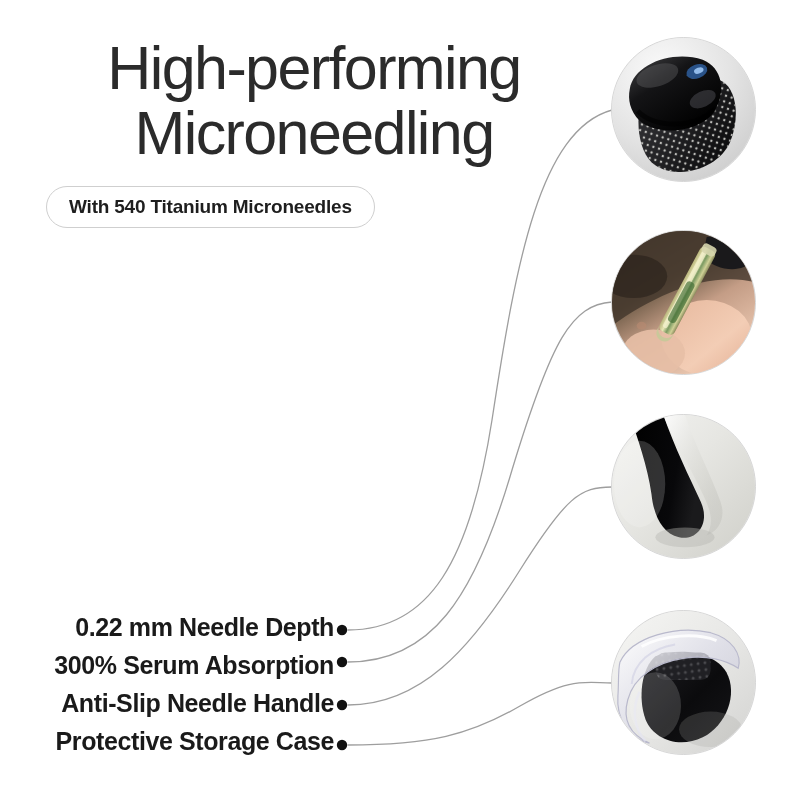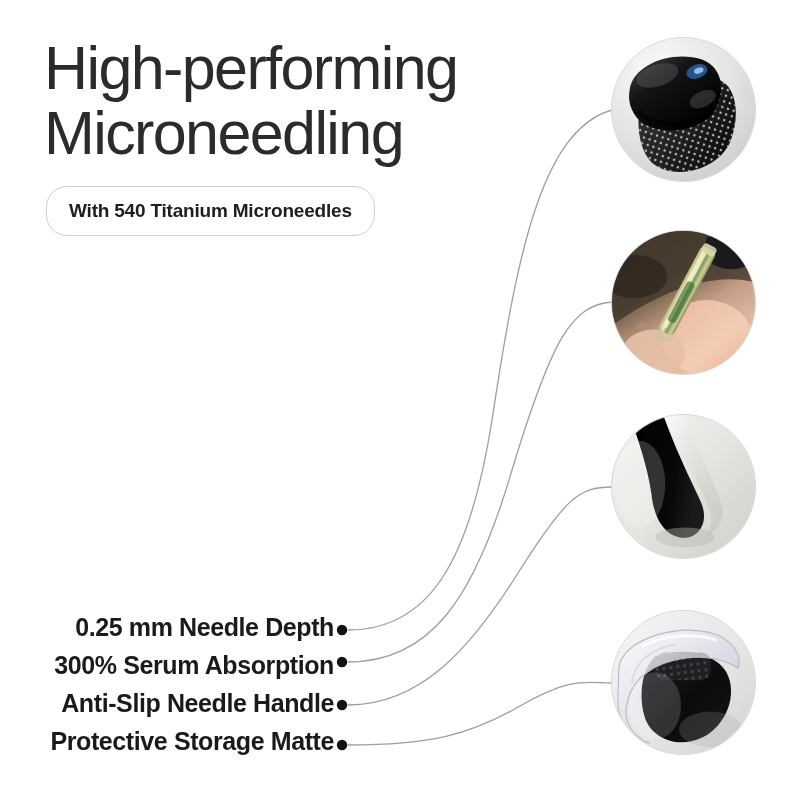--- a/index.html
+++ b/index.html
@@ -15,20 +15,21 @@
     background: #ffffff;
     position: relative;
   }
 
   #poster {
     position: relative;
     width: 800px;
     height: 800px;
     background: #ffffff;
     overflow: hidden;
+    text-align: center;
   }
 
   
   .headline {
     position: absolute;
     left: 44px;
     top: 36px;
     width: 540px;
     font-size: 61px;
     line-height: 1.06;
@@ -36,21 +37,21 @@
     letter-spacing: -1.6px;
     color: #2b2b2b;
     white-space: pre-line;
   }
 
   
   .pill {
     position: absolute;
     left: 46px;
     top: 186px;
-    height: 50px;
+    height: 42px;
     padding: 0 22px;
     display: flex;
     align-items: center;
     border: 1.4px solid #cfcfcf;
     border-radius: 21px;
     background: #ffffff;
     font-size: 19px;
     font-weight: 700;
     color: #1e1e1e;
     letter-spacing: -0.2px;
@@ -133,30 +134,30 @@
 
   <h1 class="headline">High-performing
 Microneedling</h1>
 
   <div class="pill">
     <span>With 540 Titanium Microneedles</span>
   </div>
 
   <div class="features">
     <div class="feature-row">
-      <span class="feature-label">0.25 mm Needle Depth</span>
+      <span class="feature-label">0.22 mm Needle Depth</span>
     </div>
     <div class="feature-row">
       <span class="feature-label">300% Serum Absorption</span>
     </div>
     <div class="feature-row">
       <span class="feature-label">Anti-Slip Needle Handle</span>
     </div>
     <div class="feature-row">
-      <span class="feature-label">Protective Storage Matte</span>
+      <span class="feature-label">Protective Storage Case</span>
     </div>
   </div>
 
   <div class="photo-circle" id="circle-1">
     <svg viewBox="0 0 145 145" xmlns="http://www.w3.org/2000/svg">
       <defs>
         <radialGradient id="g1bg" cx="35%" cy="25%" r="90%">
           <stop offset="0%" stop-color="#fbfbfb"></stop>
           <stop offset="55%" stop-color="#e3e3e3"></stop>
           <stop offset="100%" stop-color="#c9c9c9"></stop>

